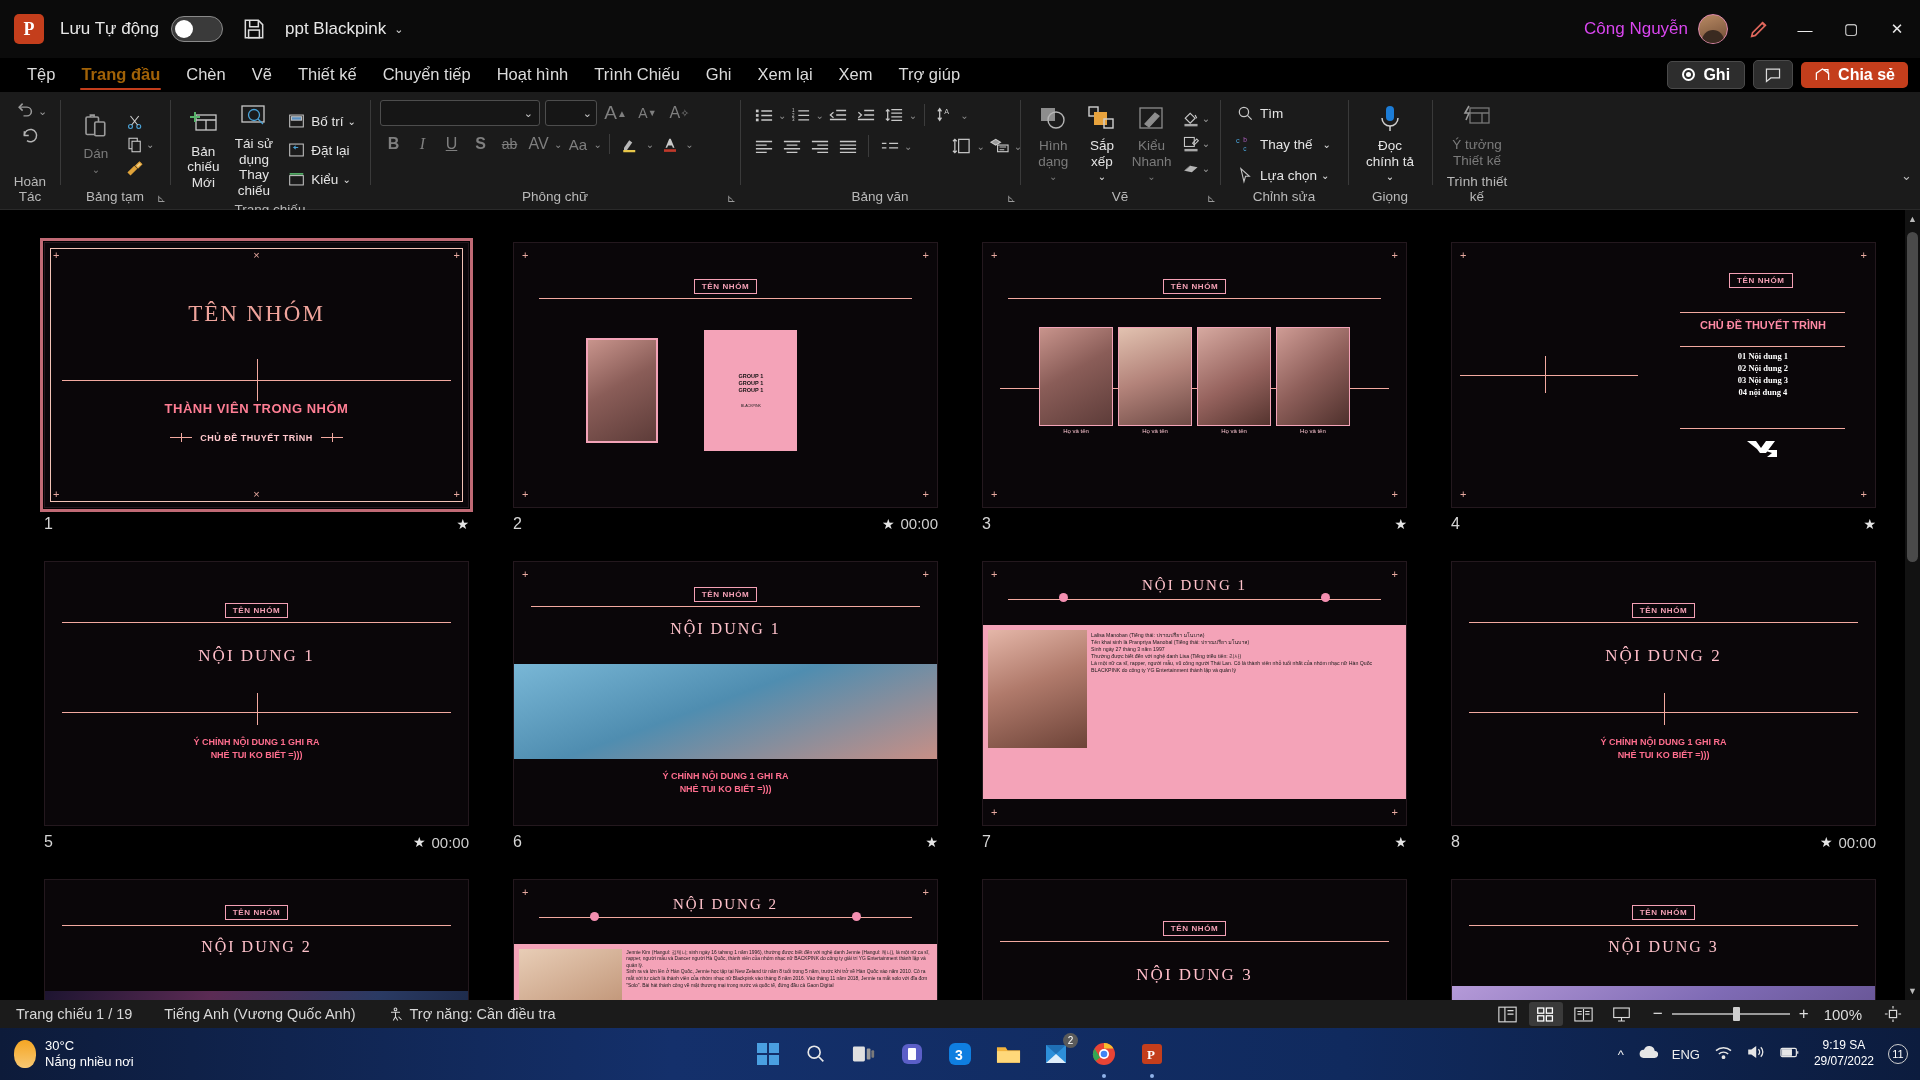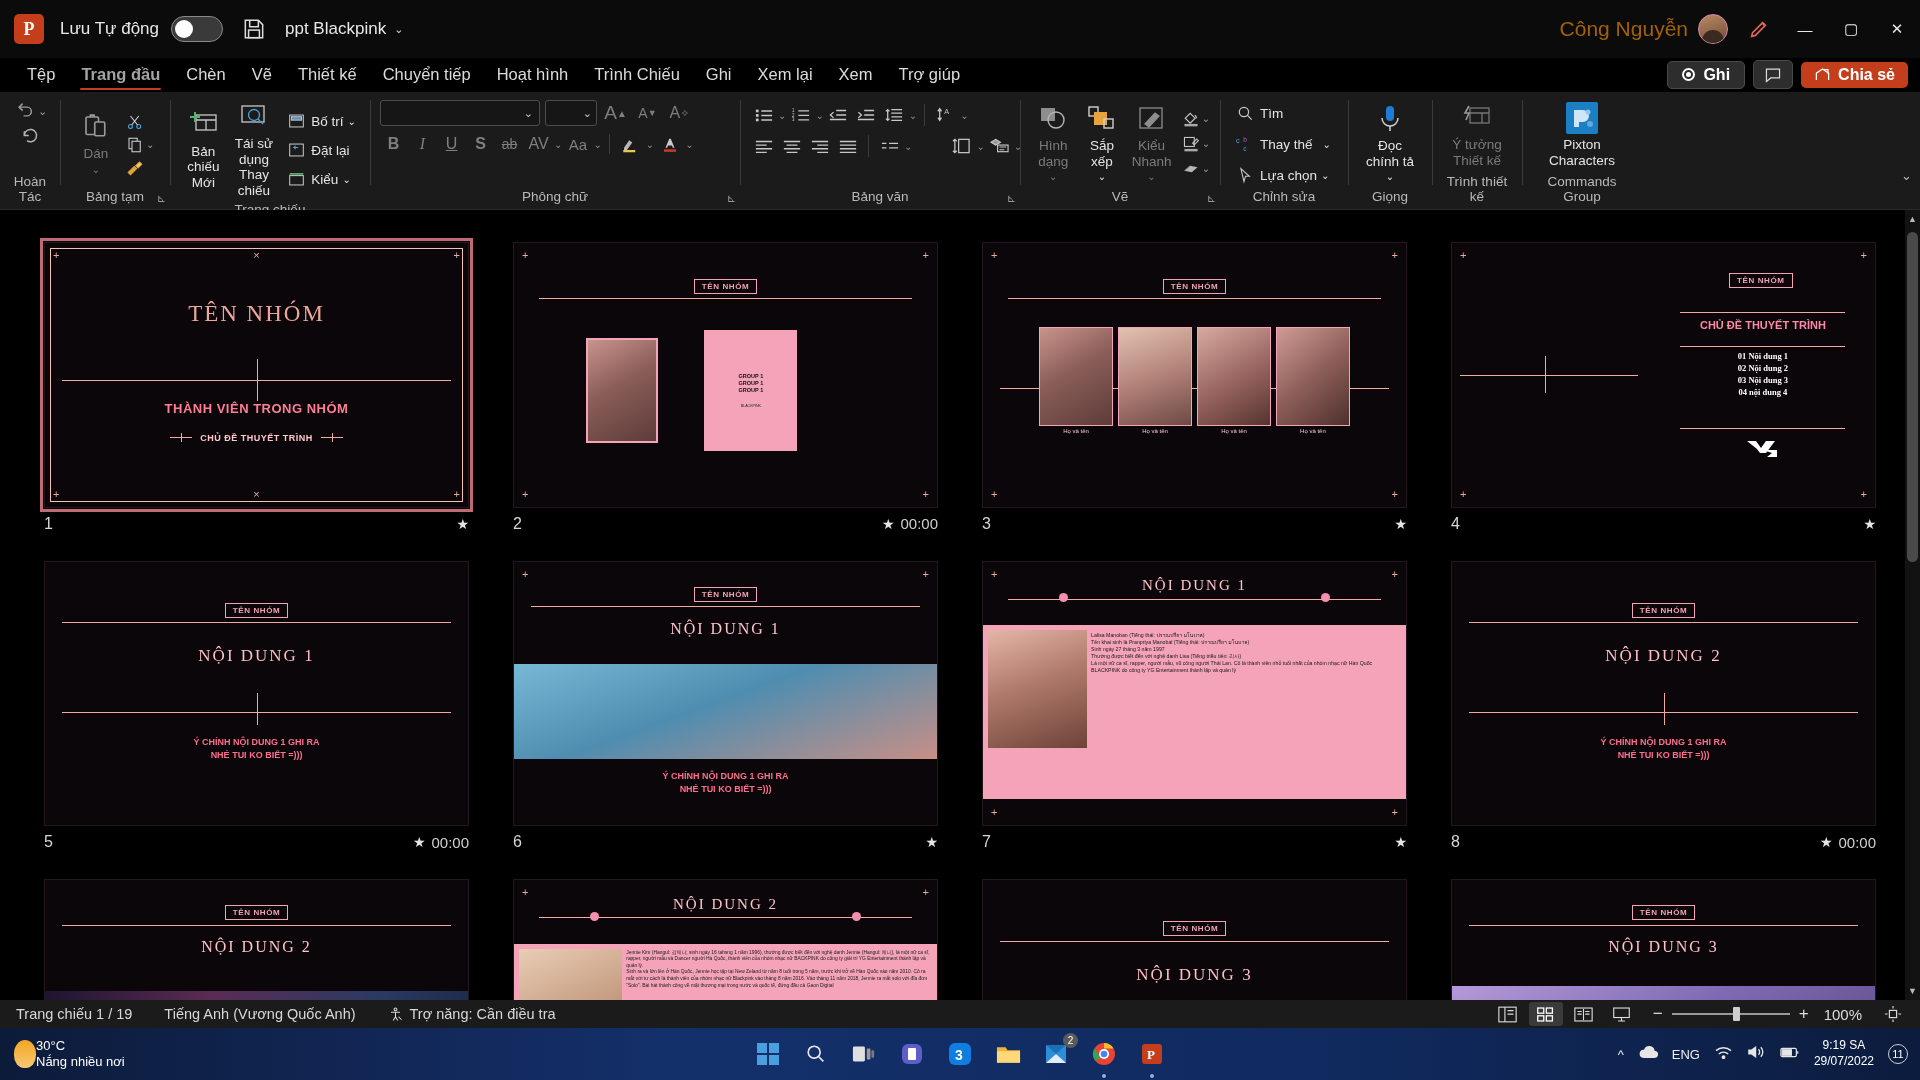--- a/index.html
+++ b/index.html
@@ -44,21 +44,21 @@
     background: transparent; border: none; outline: none;
     color: #cfcfcf; font-size: 16px; width: 100%;
     font-family: "Liberation Sans", sans-serif;
   }
   .searchbar input::placeholder { color: #b8b8b8; }
 
   .tb-right {
     position: absolute; right: 0; top: 0; height: 58px;
     display: flex; align-items: center; gap: 0;
   }
-  .user-name { color: #a16207; font-size: 21px; margin-right: 10px; }
+  .user-name { color: #d946ef; font-size: 17px; margin-right: 10px; }
   .avatar {
     width: 30px; height: 30px; border-radius: 50%;
     background: linear-gradient(160deg,#b98a63,#6e4b35);
     border: 1px solid #d8a; overflow: hidden; position: relative;
   }
   .avatar::after {
     content: ""; position: absolute; left: 50%; top: 55%;
     transform: translateX(-50%); width: 22px; height: 16px;
     border-radius: 11px 11px 0 0; background: #3a2a20;
   }
@@ -70,21 +70,21 @@
 
   
   .tabrow {
     height: 34px; background: #000; display: flex; align-items: flex-end;
     padding-left: 14px; position: relative;
   }
   .tab {
     color: #dcdcdc; font-size: 16.5px; padding: 3px 13px 8px 13px;
     position: relative; white-space: nowrap;
   }
-  .tab.active { color: #a3a3a3; font-weight: bold; }
+  .tab.active { color: #a16207; font-weight: bold; }
   .tab.active::after {
     content: ""; position: absolute; left: 12px; right: 12px; bottom: 2px;
     height: 2.5px; background: #c43e1c; border-radius: 2px;
   }
   .tabrow-right { position: absolute; right: 12px; bottom: 3px; display: flex; align-items: center; gap: 8px; }
   .rec-btn {
     background: #2d2d2d; border: 1px solid #4a4a4a; border-radius: 5px;
     color: #fff; font-size: 16px; font-weight: bold; padding: 4px 14px;
     display: flex; align-items: center; gap: 8px;
   }
@@ -233,21 +233,21 @@
   .zoomslider { display: flex; align-items: center; gap: 9px; margin: 0 10px; color: #ddd; font-size: 15px; }
   .zs-track { width: 118px; height: 2px; background: #9a9a9a; position: relative; }
   .zs-knob { position: absolute; left: 61px; top: -6px; width: 7px; height: 14px; background: #cfcfcf; border-radius: 1px; }
 
   
   .taskbar {
     position: absolute; left: 0; right: 0; bottom: 0; height: 52px;
     background: linear-gradient(90deg,#0d1b3a 0%,#14306b 35%,#102a5e 70%,#0c1c3e 100%);
     display: flex; align-items: center;
   }
-  .weather { display: flex; align-items: center; padding-left: 14px; color: #fff; }
+  .weather { display: flex; align-items: center; gap: 9px; padding-left: 14px; color: #fff; }
   .wsun { width: 22px; height: 28px; border-radius: 50% 50% 45% 45%; background: linear-gradient(180deg,#f5a623,#f7c873); }
   .wtxt { font-size: 13px; line-height: 1.25; }
   .tb-center { position: absolute; left: 50%; transform: translateX(-50%); display: flex; align-items: center; gap: 18px; }
   .tbi { width: 30px; height: 30px; position: relative; display: flex; align-items: center; justify-content: center; }
   .tbi .dot { position: absolute; bottom: -9px; left: 50%; transform: translateX(-50%); width: 4px; height: 4px; border-radius: 50%; background: #8fb2e8; }
   .badge {
     position: absolute; top: -6px; right: -7px; min-width: 15px; height: 15px;
     border-radius: 8px; background: #5a5a5a; color: #fff; font-size: 10px;
     display: flex; align-items: center; justify-content: center; padding: 0 3px;
   }
@@ -724,36 +724,20 @@
               <path d="M8 9h19M20 9v10"></path>
               <path d="M7 2l-4 7h4l-3 7" stroke="#999" stroke-width="1.6"></path>
             </svg>
         </span>
         <span>Ý tưởng Thiết kế</span>
       </div>
     </div>
     <div class="rgroup-label">Trình thiết kế</div>
   </div>
 
-  <div class="rgroup" style="width:120px">
-    <div class="rgroup-body" style="justify-content:center">
-      <div class="btn-big" style="width:92px">
-        <span class="ico">
-          <svg width="32" height="32" viewBox="0 0 32 32">
-              <rect width="32" height="32" rx="2" fill="#1b7fc4"></rect>
-              <path d="M8 8h9a6 6 0 0 1 0 12h-4v5H8z" fill="#cfe6f7"></path>
-              <circle cx="22" cy="10" r="2.5" fill="#8fc8ec"></circle>
-              <circle cx="24" cy="22" r="3" fill="#5fa9dd"></circle>
-            </svg>
-        </span>
-        <span>Pixton Characters</span>
-      </div>
-    </div>
-    <div class="rgroup-label">Commands Group</div>
-  </div>
 
   <span class="ribbon-collapse">⌄</span>
 </div>
 
 <div class="workspace">
   <div class="grid">
 
     <div class="cell selected">
       <div class="thumb">
         <div class="s-frame"></div>

